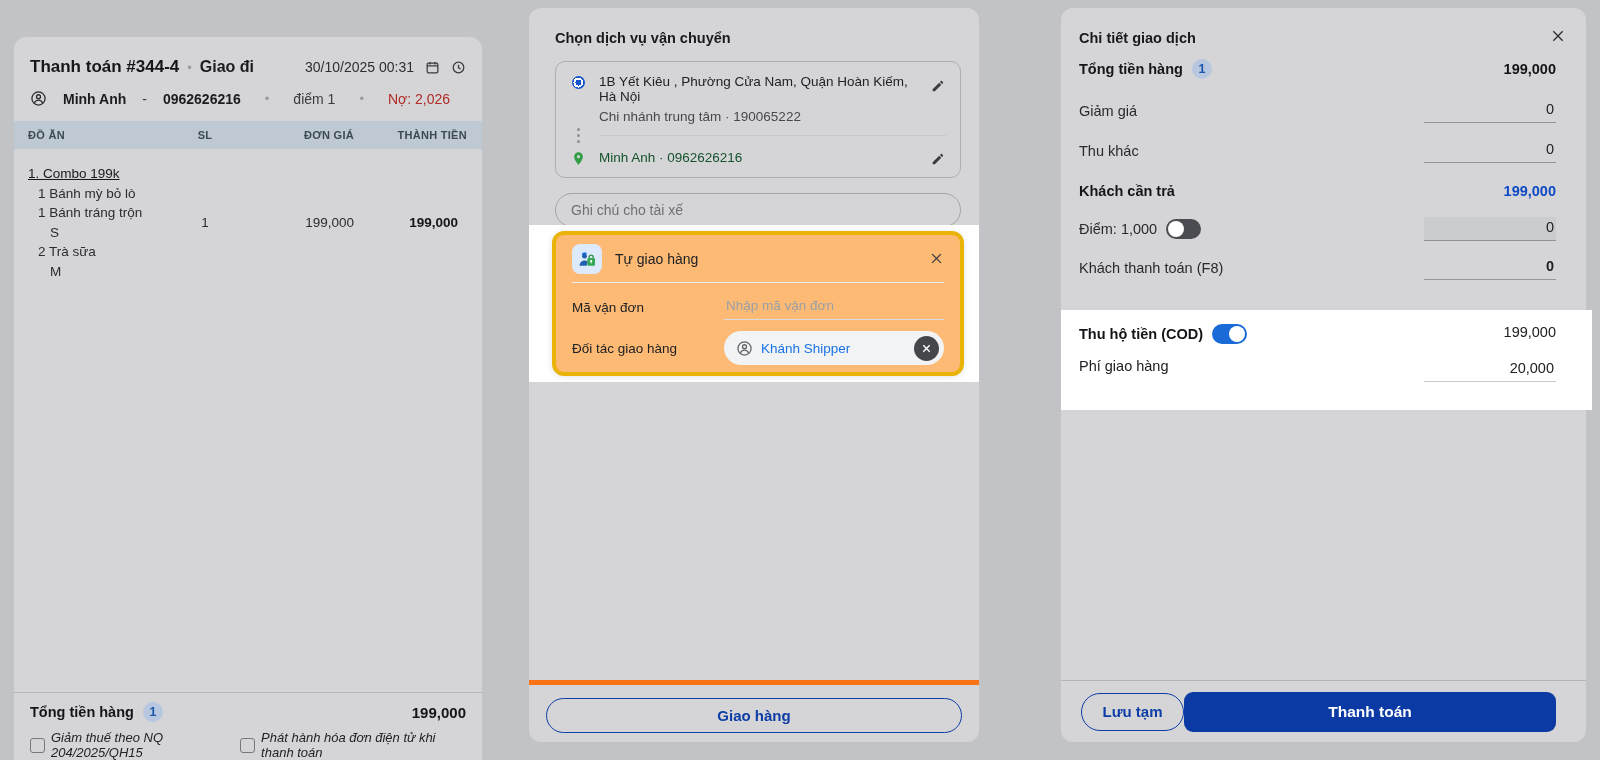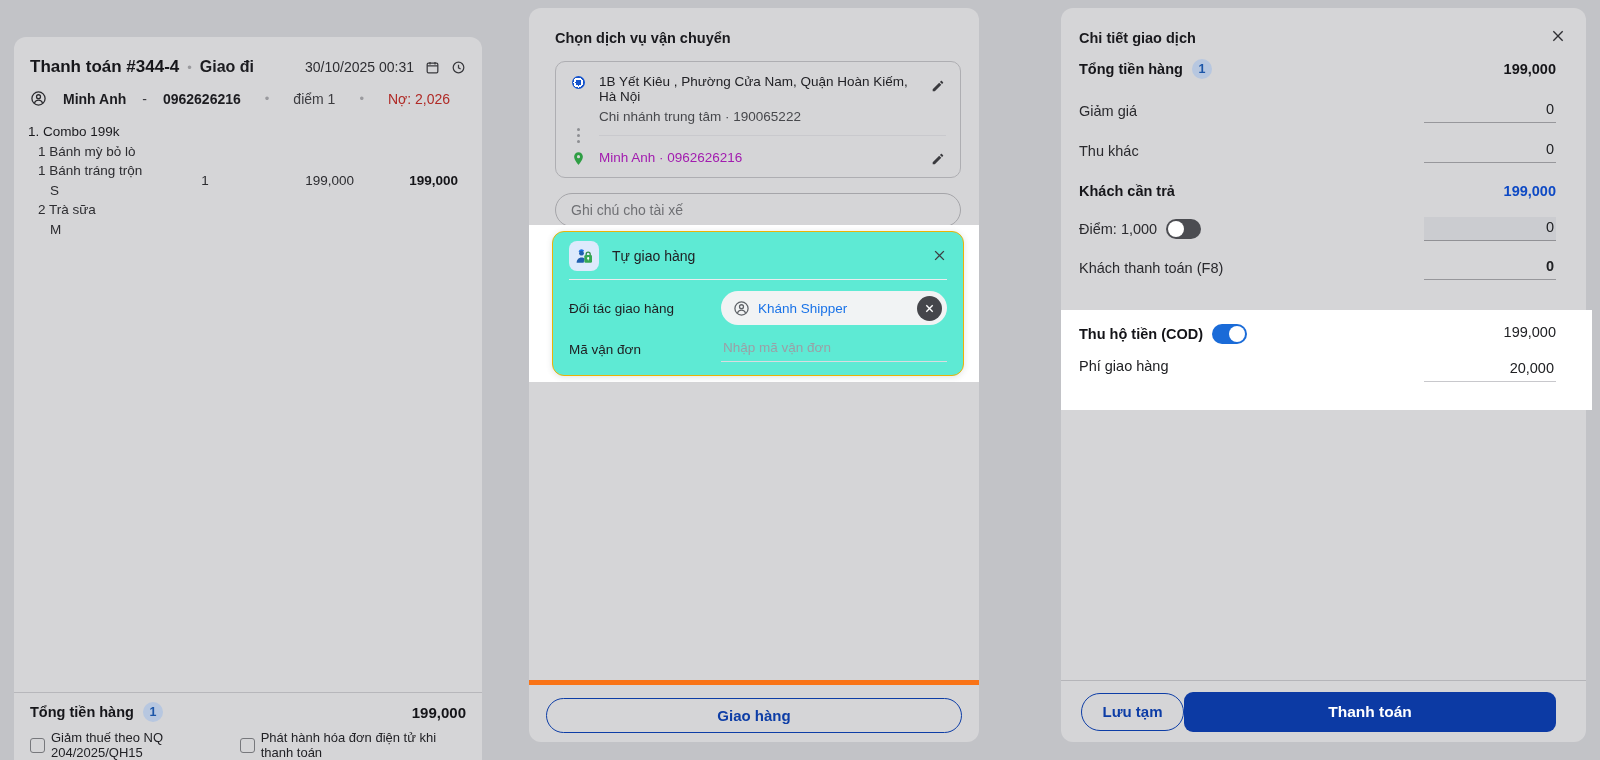--- a/index.html
+++ b/index.html
@@ -27,58 +27,58 @@
   .cust-strong { font-weight: 700; color:#1c1c20; }
   .cust-dim { color:#3c3c40; }
   .debt { color:#b02a26; }
   .grid4 { display:grid; grid-template-columns: 1fr 62px 118px 128px; }
   .thead { margin-top: 14px; background:#bec9d4; height:28px; align-items:center;
            font-size:11px; font-weight:700; color:#3d4954; letter-spacing:.3px; }
   .c1 { padding-left:14px; } .c2 { text-align:center; } .c3 { text-align:right; }
   .c4 { text-align:right; padding-right:15px; }
   .item-row { margin-top: 15px; align-items:center; font-size:13.5px; color:#2c2c30; }
   .item-block { padding-left:14px; line-height: 19.5px; }
-  .item-name { color:#1a1a1e; }
+  .item-name { color:#1a1a1e;text-decoration:underline; }
   .sub1 { padding-left: 10px; }
   .sub2 { padding-left: 22px; }
   .cell-total { font-weight:700; color:#141418; padding-right: 24px; }
   .lp-footer { position:absolute; left:0; right:0; bottom:0; border-top:1px solid #b7b7bb; padding: 9px 16px 11px; }
   .lf-row1 { display:flex; align-items:center; }
   .lf-label { font-size:14.5px; font-weight:700; color:#16161a; }
   .badge { width:20px; height:20px; border-radius:50%; background:#b7c7e0; color:#1b55a8;
            font-size:12.5px; font-weight:700; display:inline-flex; align-items:center; justify-content:center;
            margin-left:9px; flex:none; }
   .lf-value { margin-left:auto; font-size:15px; font-weight:700; color:#141418; }
-  .lf-row2 { display:flex; align-items:center; gap:12px; margin-top:8px; font-size:13px; color:#222226; }
+  .lf-row2 { display:flex; align-items:center; gap:12px; margin-top:8px; font-size:13px; color:#222226;font-style:italic; }
   .cb-wrap { display:flex; align-items:center; gap:6px; }
   .cb { width:15px; height:15px; border:1.5px solid #77787c; border-radius:3px; background:transparent; flex:none; }
 
   
   .mp-title { padding: 22px 20px 0 26px; font-size: 14.5px; font-weight:700; color:#1a1a1e; }
   .addr-card { margin: 15px 18px 0 26px; border:1px solid #aeaeb2; border-radius:10px; padding: 12px 14px 10px; }
   .addr-row { display:flex; align-items:flex-start; gap:13px; }
   .addr-ic { width:16px; flex:none; display:flex; justify-content:center; padding-top:2px; }
   .origin-dot { width:13px; height:13px; border-radius:50%;
       background: radial-gradient(circle, #1453cc 0 3px, #fff 3px 5px, #1453cc 5px 7px); }
   .addr-l1 { font-size:13.5px; color:#222226; }
   .addr-l2 { font-size:13.5px; color:#47484c; margin-top:5px; }
   .pencil-btn { margin-left:auto; flex:none; padding-top:4px; cursor:pointer; }
   .addr-mid { display:flex; align-items:center; gap:13px; height:16px; margin:3px 0; }
   .vdots { width:16px; display:flex; flex-direction:column; align-items:center; gap:3px; flex:none; }
   .vdots i { width:3px; height:3px; border-radius:50%; background:#8d8e92; }
   .mid-line { flex:1; height:1px; background:#c9c9cd; }
   .recv-row { align-items:center; margin-top:4px; }
-  .recv-txt { font-size:13.5px; color:#a21caf; }
+  .recv-txt { font-size:13.5px; color:#14532d; }
   .note-input { display:block; margin: 15px 18px 0 26px; width: calc(100% - 44px); height:34px;
       border:1px solid #a5a5a9; border-radius:17px; background:transparent; padding:0 15px;
       font-size:14px; color:#222226; font-family:inherit; }
   .note-input::placeholder { color:#6f7074; opacity:1; }
   .spot-mid { position:absolute; left:0; right:0; top:217px; height:157px; background:#fff; }
-  .ship-card { position:absolute; left:23px; right:15px; top:6px; bottom:6px; background:#5eead4;
-      border:1px solid #eab308; border-radius:12px; box-shadow: 0 1px 6px rgba(60,64,67,.14);
+  .ship-card { position:absolute; left:23px; right:15px; top:6px; bottom:6px; background:#fdba74;
+      border:4px solid #eab308; border-radius:12px; box-shadow: 0 1px 6px rgba(60,64,67,.14);
       padding: 0 16px; }
   .ship-head { display:flex; align-items:center; gap:13px; height:48px; border-bottom:1px solid #ececee; }
   .ship-ico { width:30px; height:30px; border-radius:8px; background:#ddeafc;
       display:flex; align-items:center; justify-content:center; flex:none; }
   .ship-title { font-size:14px; color:#202124; flex:1; }
   .xbtn { cursor:pointer; display:inline-flex; }
   .ship-row { display:flex; align-items:center; margin-top:11px; }
   .ship-label { width:152px; flex:none; font-size:13.5px; color:#202124; }
   .chip { flex:1; height:34px; background:#f1f3f4; border-radius:17px; display:flex; align-items:center;
       gap:8px; padding: 0 5px 0 12px; }
@@ -161,20 +161,26 @@
     </span>
     <span class="cust-strong">Minh Anh</span>
     <span class="cust-dim">-</span>
     <span class="cust-strong">0962626216</span>
     <span class="dot-sep">•</span>
     <span class="cust-dim">điểm 1</span>
     <span class="dot-sep">•</span>
     <span class="debt">Nợ: 2,026</span>
   </div>
 
+  <div class="grid4 thead">
+    <span class="c1">ĐỒ ĂN</span>
+    <span class="c2">SL</span>
+    <span class="c3">ĐƠN GIÁ</span>
+    <span class="c4">THÀNH TIỀN</span>
+  </div>
 
   <div class="grid4 item-row">
     <div class="item-block">
       <div class="item-name">1. Combo 199k</div>
       <div class="sub1">1 Bánh mỳ bỏ lò</div>
       <div class="sub1">1 Bánh tráng trộn</div>
       <div class="sub2">S</div>
       <div class="sub1">2 Trà sữa</div>
       <div class="sub2">M</div>
     </div>
@@ -260,43 +266,43 @@
             <circle cx="17" cy="14.6" r="1.3" fill="#fff"></circle>
             <rect x="16.5" y="14.9" width="1" height="2.4" rx=".5" fill="#fff"></rect>
           </svg>
         </span>
         <span class="ship-title">Tự giao hàng</span>
         <span class="xbtn">
           <svg width="15" height="15" viewBox="0 0 24 24" fill="none" stroke="#3c4043" stroke-width="2.2">
             <path d="M5 5l14 14M19 5L5 19"></path>
           </svg>
         </span>
+      </div>
+      <div class="ship-row">
+        <span class="ship-label">Mã vận đơn</span>
+        <input class="track-input" placeholder="Nhập mã vận đơn" style="">
       </div>
       <div class="ship-row">
         <span class="ship-label">Đối tác giao hàng</span>
         <span class="chip">
           <span class="icon">
             <svg width="17" height="17" viewBox="0 0 24 24" fill="none" stroke="#5f6368" stroke-width="1.8">
               <circle cx="12" cy="12" r="9.3"></circle>
                 <circle cx="12" cy="9.5" r="2.8"></circle>
               <path d="M6.2 18.2c1.4-2.7 3.6-4 5.8-4s4.4 1.3 5.8 4"></path>
             </svg>
           </span>
           <span class="chip-name">Khánh Shipper</span>
           <span class="chip-x">
             <svg width="11" height="11" viewBox="0 0 24 24" fill="none" stroke="#ffffff" stroke-width="3">
               <path d="M5 5l14 14M19 5L5 19"></path>
             </svg>
           </span>
         </span>
       </div>
-      <div class="ship-row">
-        <span class="ship-label">Mã vận đơn</span>
-        <input class="track-input" placeholder="Nhập mã vận đơn" style="">
-      </div>
     </div>
   </div>
 
   <div class="mp-footer">
     <button class="ship-btn">Giao hàng</button>
   </div>
 </div>
 
 <div class="panel" id="right-panel">
   <div class="rp-title">Chi tiết giao dịch</div>

